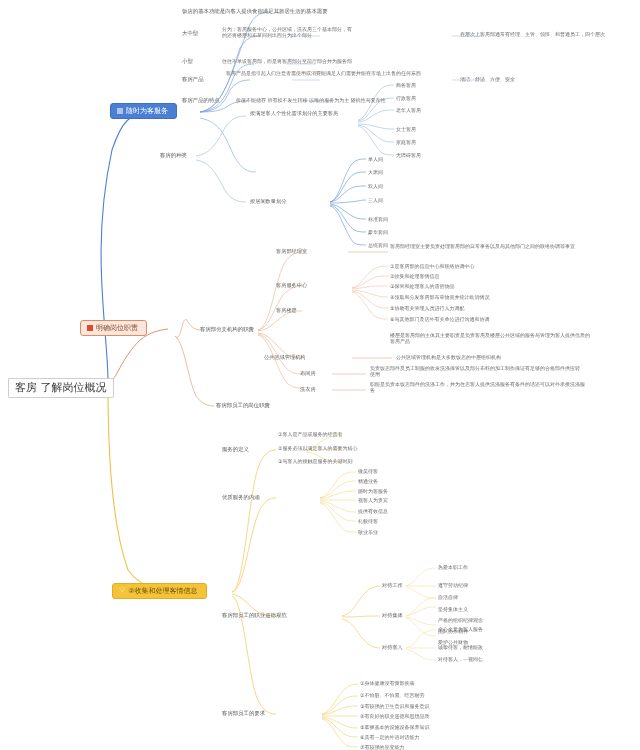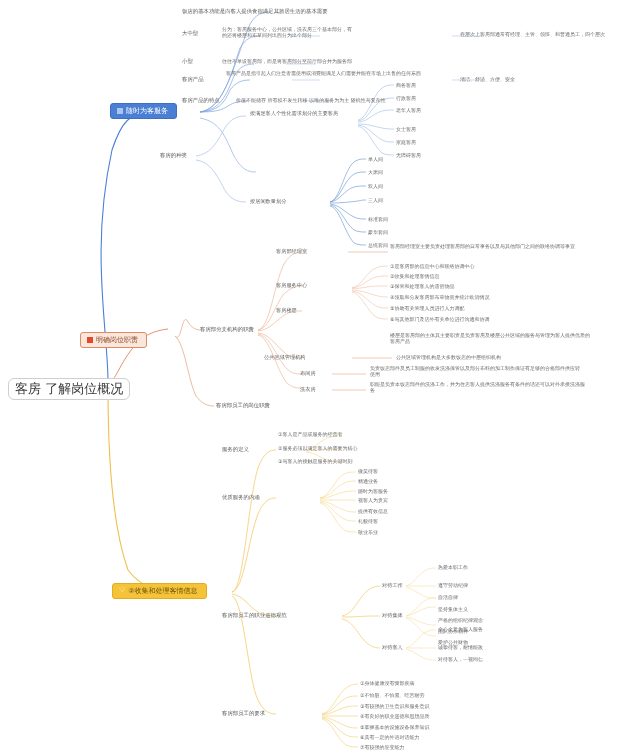--- a/index.html
+++ b/index.html
@@ -8,34 +8,34 @@
     width:640px;height:750px;overflow:hidden;position:relative;
     color:#4a4a4a;
   }
   #canvas{position:absolute;left:0;top:0;width:640px;height:750px;}
   svg.links{position:absolute;left:0;top:0;width:640px;height:750px;pointer-events:none;}
   .node{position:absolute;white-space:nowrap;line-height:1.25;}
 
   
   .root{
     left:8px;top:378px;
-    border:1px solid #cfcfcf;border-radius:6px;background:#fff;
-    padding:2px 6px;font-size:13px;color:#3a3a3a;
+    border:1px solid #cfcfcf;border-radius:1px;background:#fff;
+    padding:2px 6px;font-size:11px;color:#3a3a3a;
   }
 
   
   .pill{
     display:flex;align-items:center;gap:3px;
     padding:2.5px 8px 2.5px 6px;border-radius:3px;
     font-size:7px;color:#ffffff;
   }
   .pill .sq{width:6px;height:6px;display:inline-block;flex:0 0 auto;}
   .pill-blue{background:#4a7fd4;border:1px solid #3f6fbf;}
   .pill-blue .sq{background:#a9c4ee;}
-  .pill-orange{background:#f0f0f0;border:1px solid #e08b63;color:#8a4b2a;background:#fbe6db;margin-top:12px;}
+  .pill-orange{background:#f0f0f0;border:1px solid #e08b63;color:#8a4b2a;background:#fbe6db;}
   .pill-orange .sq{background:#e2492b;}
   .pill-yellow{background:#f5c33a;border:1px solid #e3ae1e;color:#6d5208;}
   .pill-yellow .heart{font-size:7px;color:#fff6d8;line-height:1;}
 
   
   .t{font-size:5.4px;color:#565656;}
   .t2{font-size:5.2px;color:#616161;}
   .t3{font-size:5px;color:#6b6b6b;}
   .wrap{white-space:normal;}
 </style>

